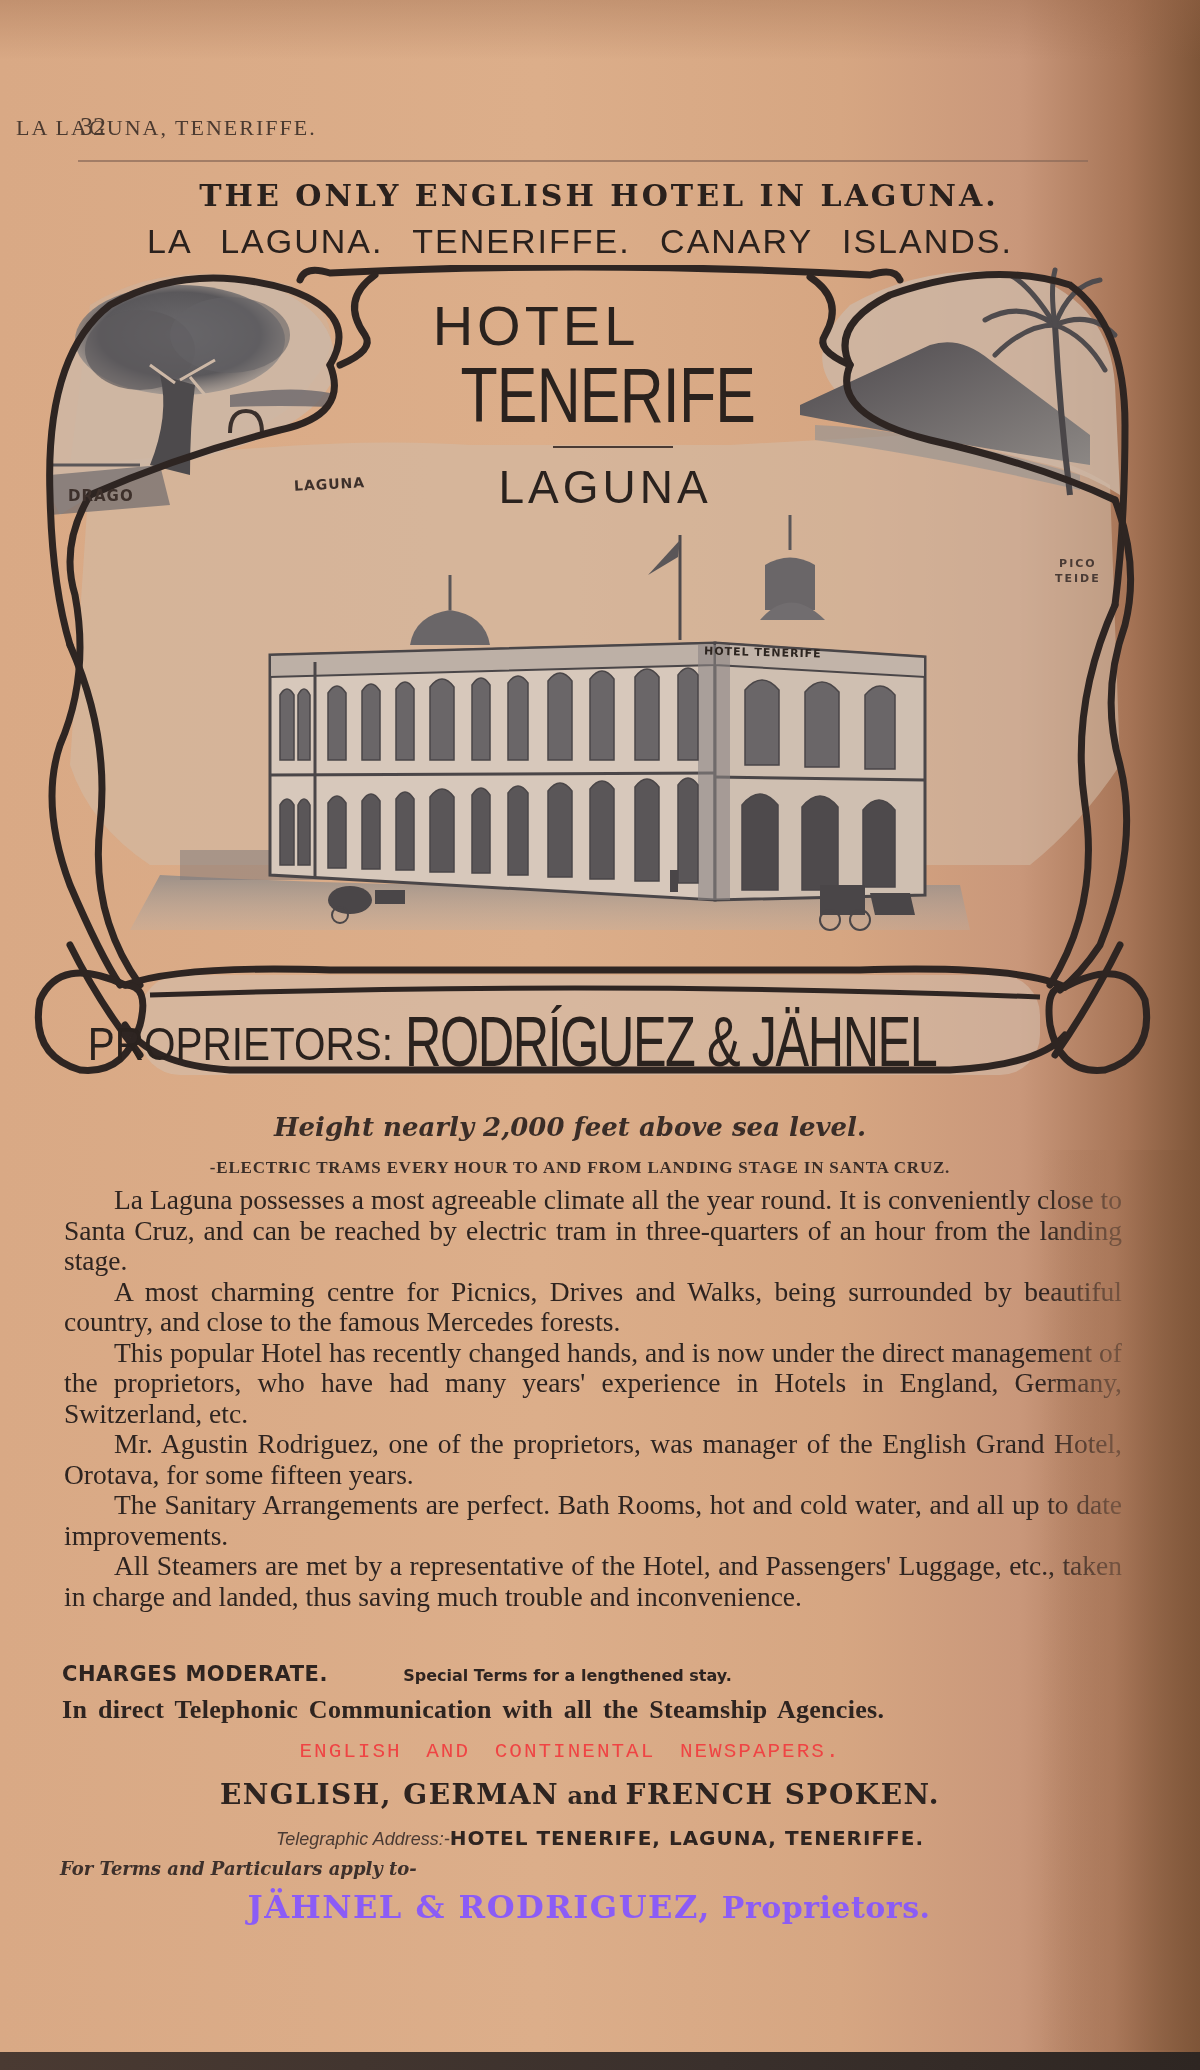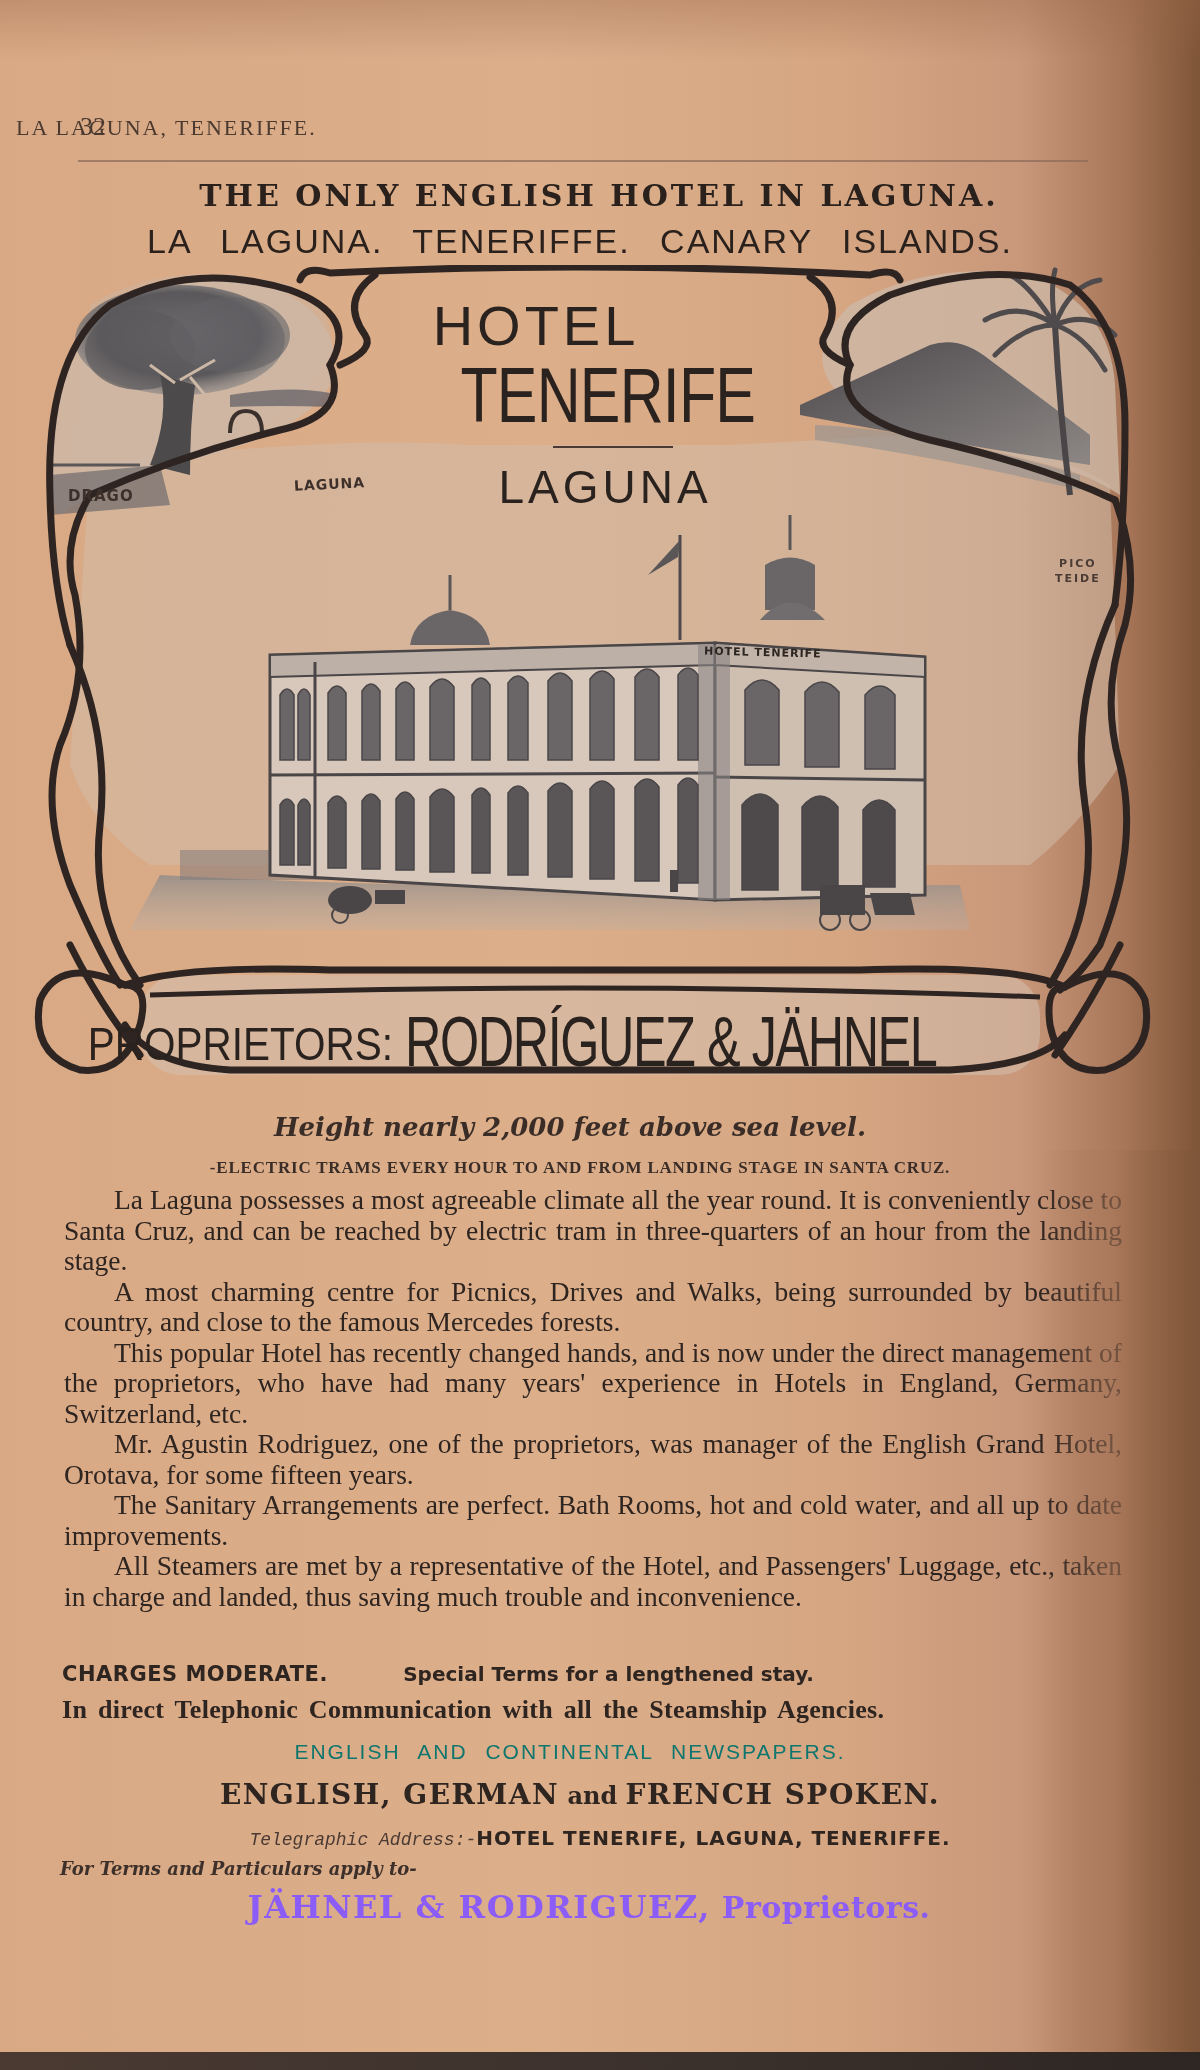--- a/index.html
+++ b/index.html
@@ -115,39 +115,39 @@
     .fade-right {
       position: absolute; left: 1040px; top: 1150px; width: 160px; height: 900px;
       background: linear-gradient(90deg, rgba(201,151,122,0) 0%, rgba(170,120,90,0.55) 45%, rgba(126,85,56,0.85) 100%);
       pointer-events: none;
     }
     .charges-row {
       position: absolute; left: 62px; top: 1662px; width: 1080px; white-space: nowrap;
       font-family: "DejaVu Sans", sans-serif; font-weight: bold; font-size: 21px; color: #2e2420;
     }
     .charges-row .c-left { letter-spacing: 0.5px; }
-    .charges-row .c-right { margin-left: 68px; font-size: 20px; }
+    .charges-row .c-right { margin-left: 68px; font-size: 16px; }
     .telephone-line {
       position: absolute; left: 62px; top: 1695px; white-space: nowrap;
       font-family: "Liberation Serif", serif; font-weight: bold; font-size: 26px; color: #2e2420;
       letter-spacing: 0.3px; word-spacing: 4px;
     }
     .newspapers-line {
-      top: 1740px; font-family: Liberation Sans, sans-serif; font-size: 21px; letter-spacing: 2px;
-      word-spacing: 10px; color: #0f766e; padding-right: 60px;
+      top: 1740px; font-family: Liberation Mono, monospace; font-size: 21px; letter-spacing: 2px;
+      word-spacing: 10px; color: #ef4444; padding-right: 60px;
     }
     .spoken-line {
       top: 1778px; font-family: "DejaVu Serif", serif; font-weight: bold; font-size: 28px;
       letter-spacing: 1.5px; color: #2e2420; padding-right: 40px;
     }
     .spoken-line .small { font-size: 24px; letter-spacing: 0; }
     .telegraph-line {
       top: 1826px; font-size: 21px; color: #2e2420; padding-right: 20px;
     }
-    .telegraph-line .t-label { font-family: Liberation Mono, monospace; font-style: italic; font-size: 18px; color: #4a3a33; margin-left: 20px; }
+    .telegraph-line .t-label { font-family: Liberation Sans, sans-serif; font-style: italic; font-size: 18px; color: #4a3a33; margin-left: 20px; }
     .telegraph-line .t-value { font-family: "DejaVu Sans", sans-serif; font-weight: bold; font-size: 20px; letter-spacing: 1px; text-align: center; }
     .terms-line {
       position: absolute; left: 60px; top: 1858px; white-space: nowrap;
       font-family: "DejaVu Serif", serif; font-style: italic; font-weight: bold; font-size: 18px;
       color: #3d302b;
     }
     .signature-line {
       top: 1888px; font-family: "DejaVu Serif", serif; font-weight: bold; font-size: 32px;
       letter-spacing: 1.5px; color: #8b5cf6; padding-right: 30px; padding-left: 8px;
     }

